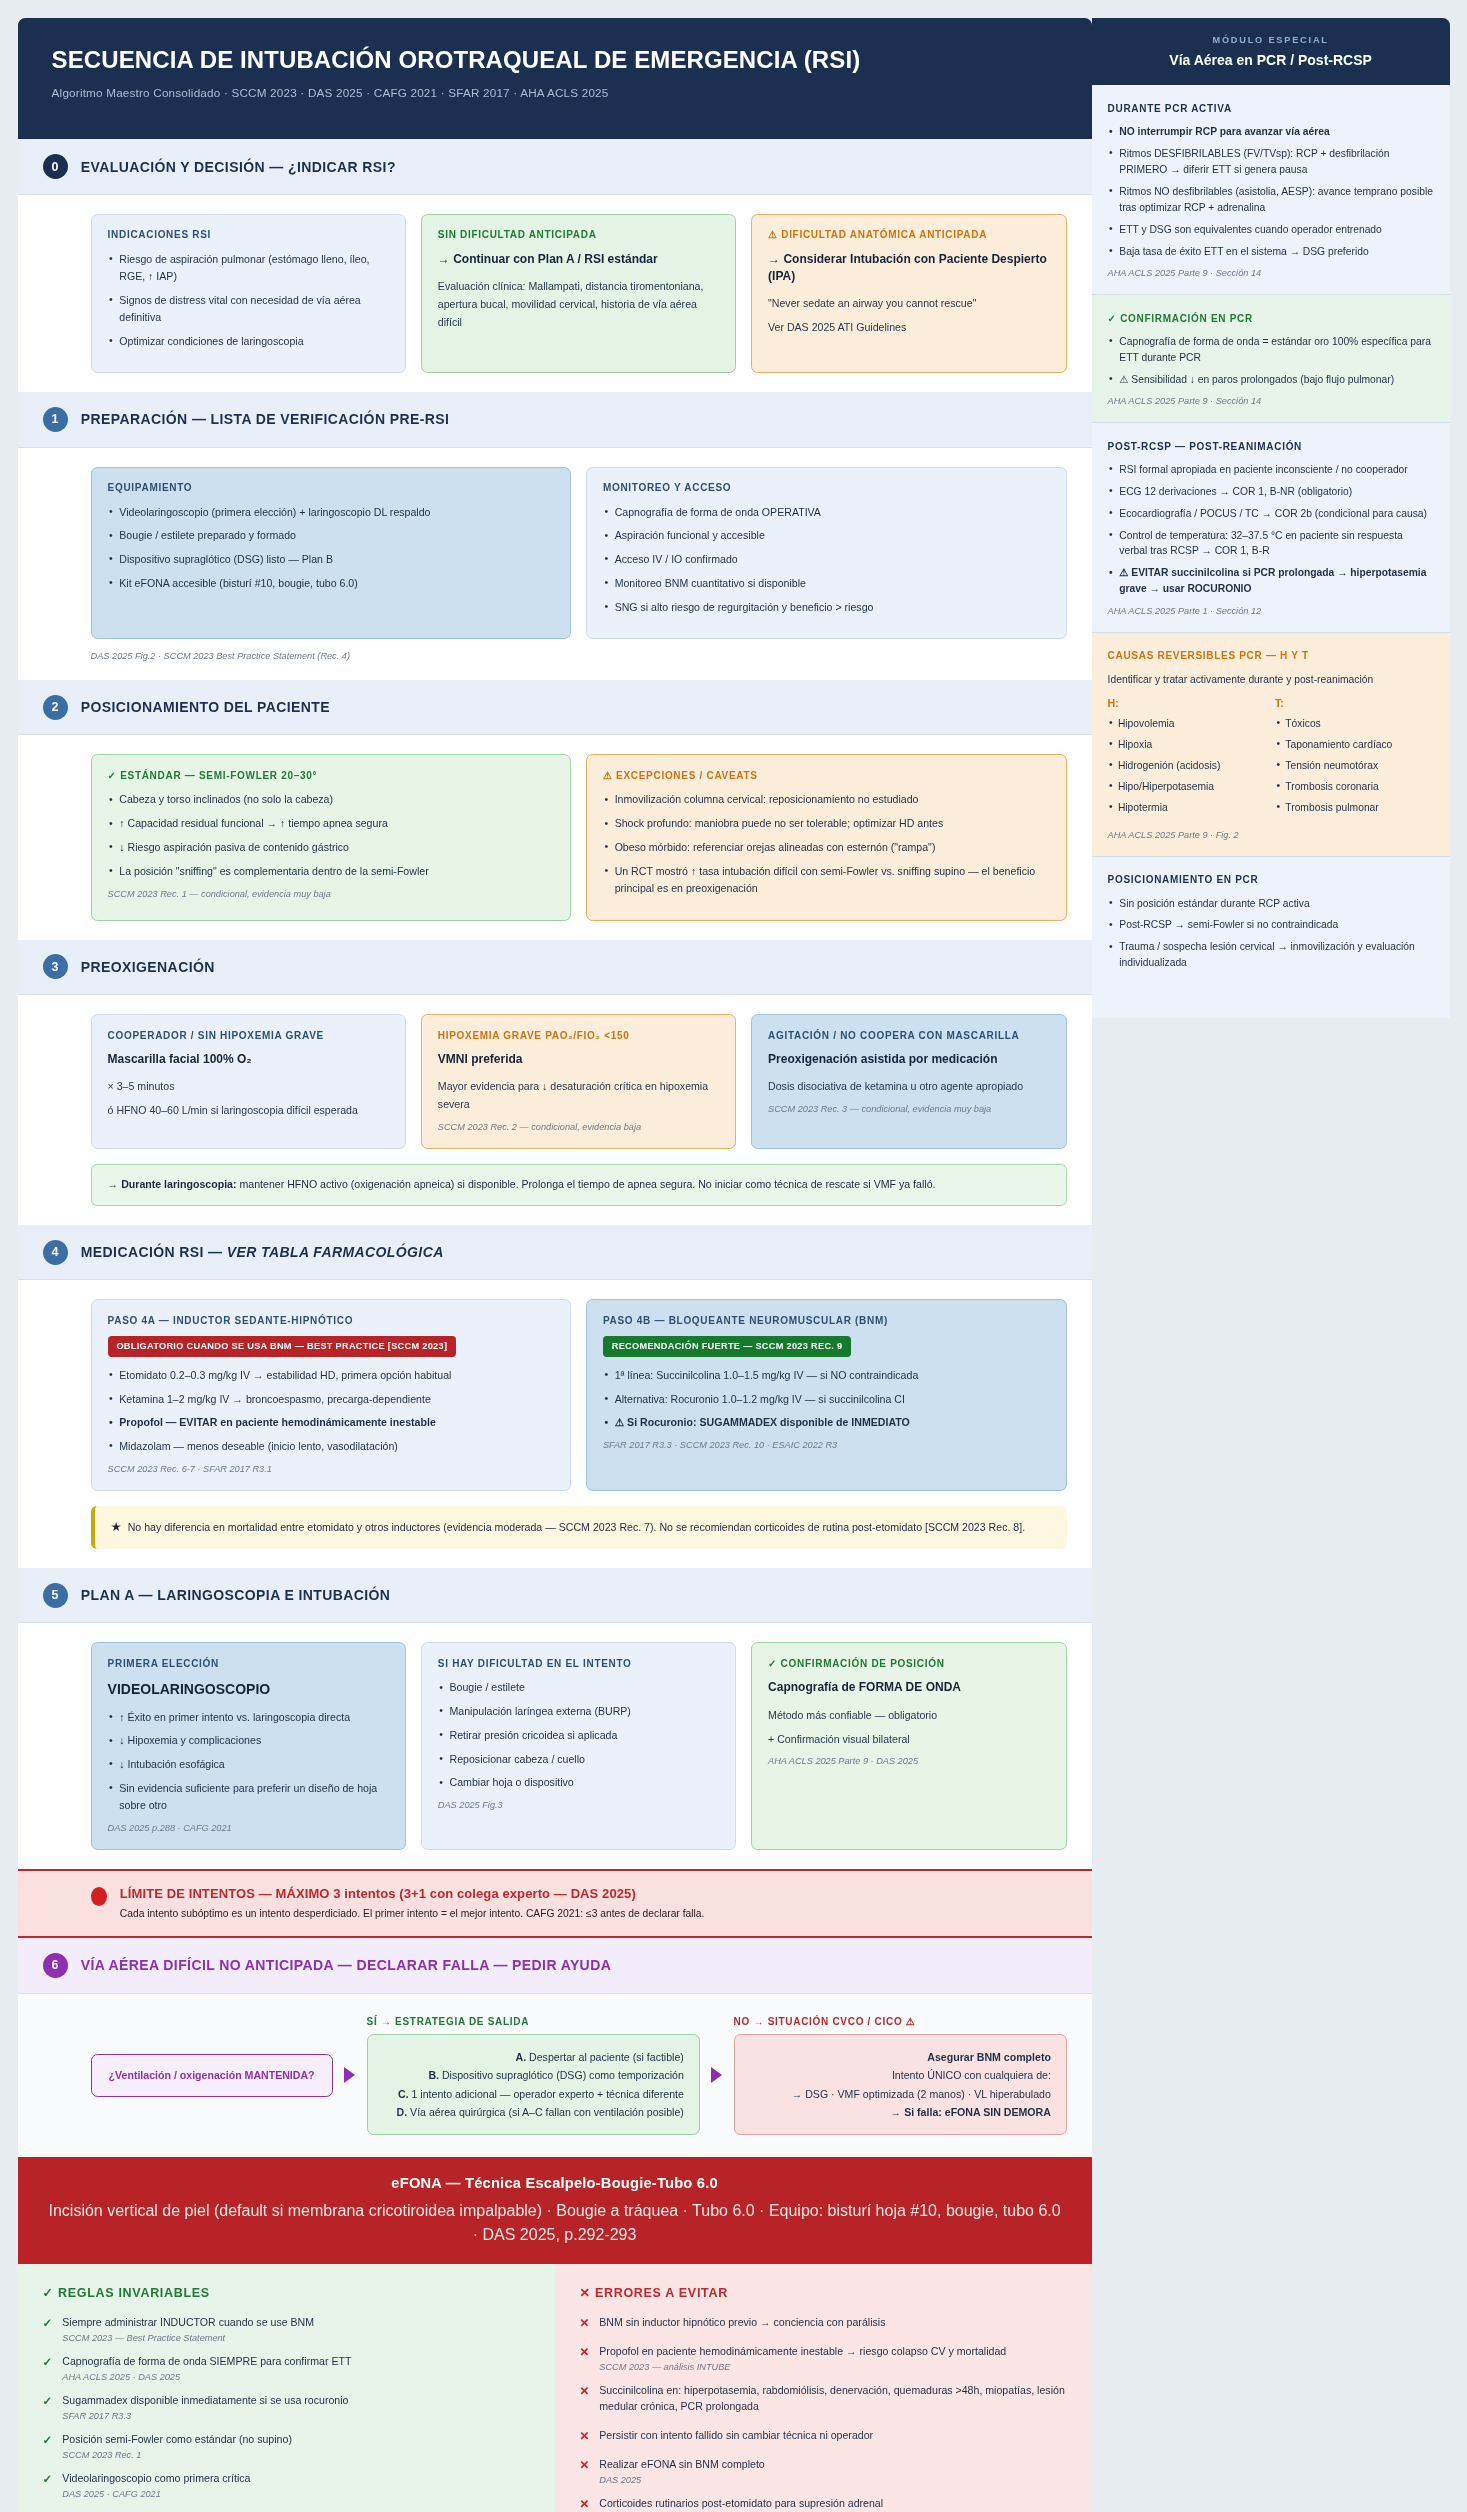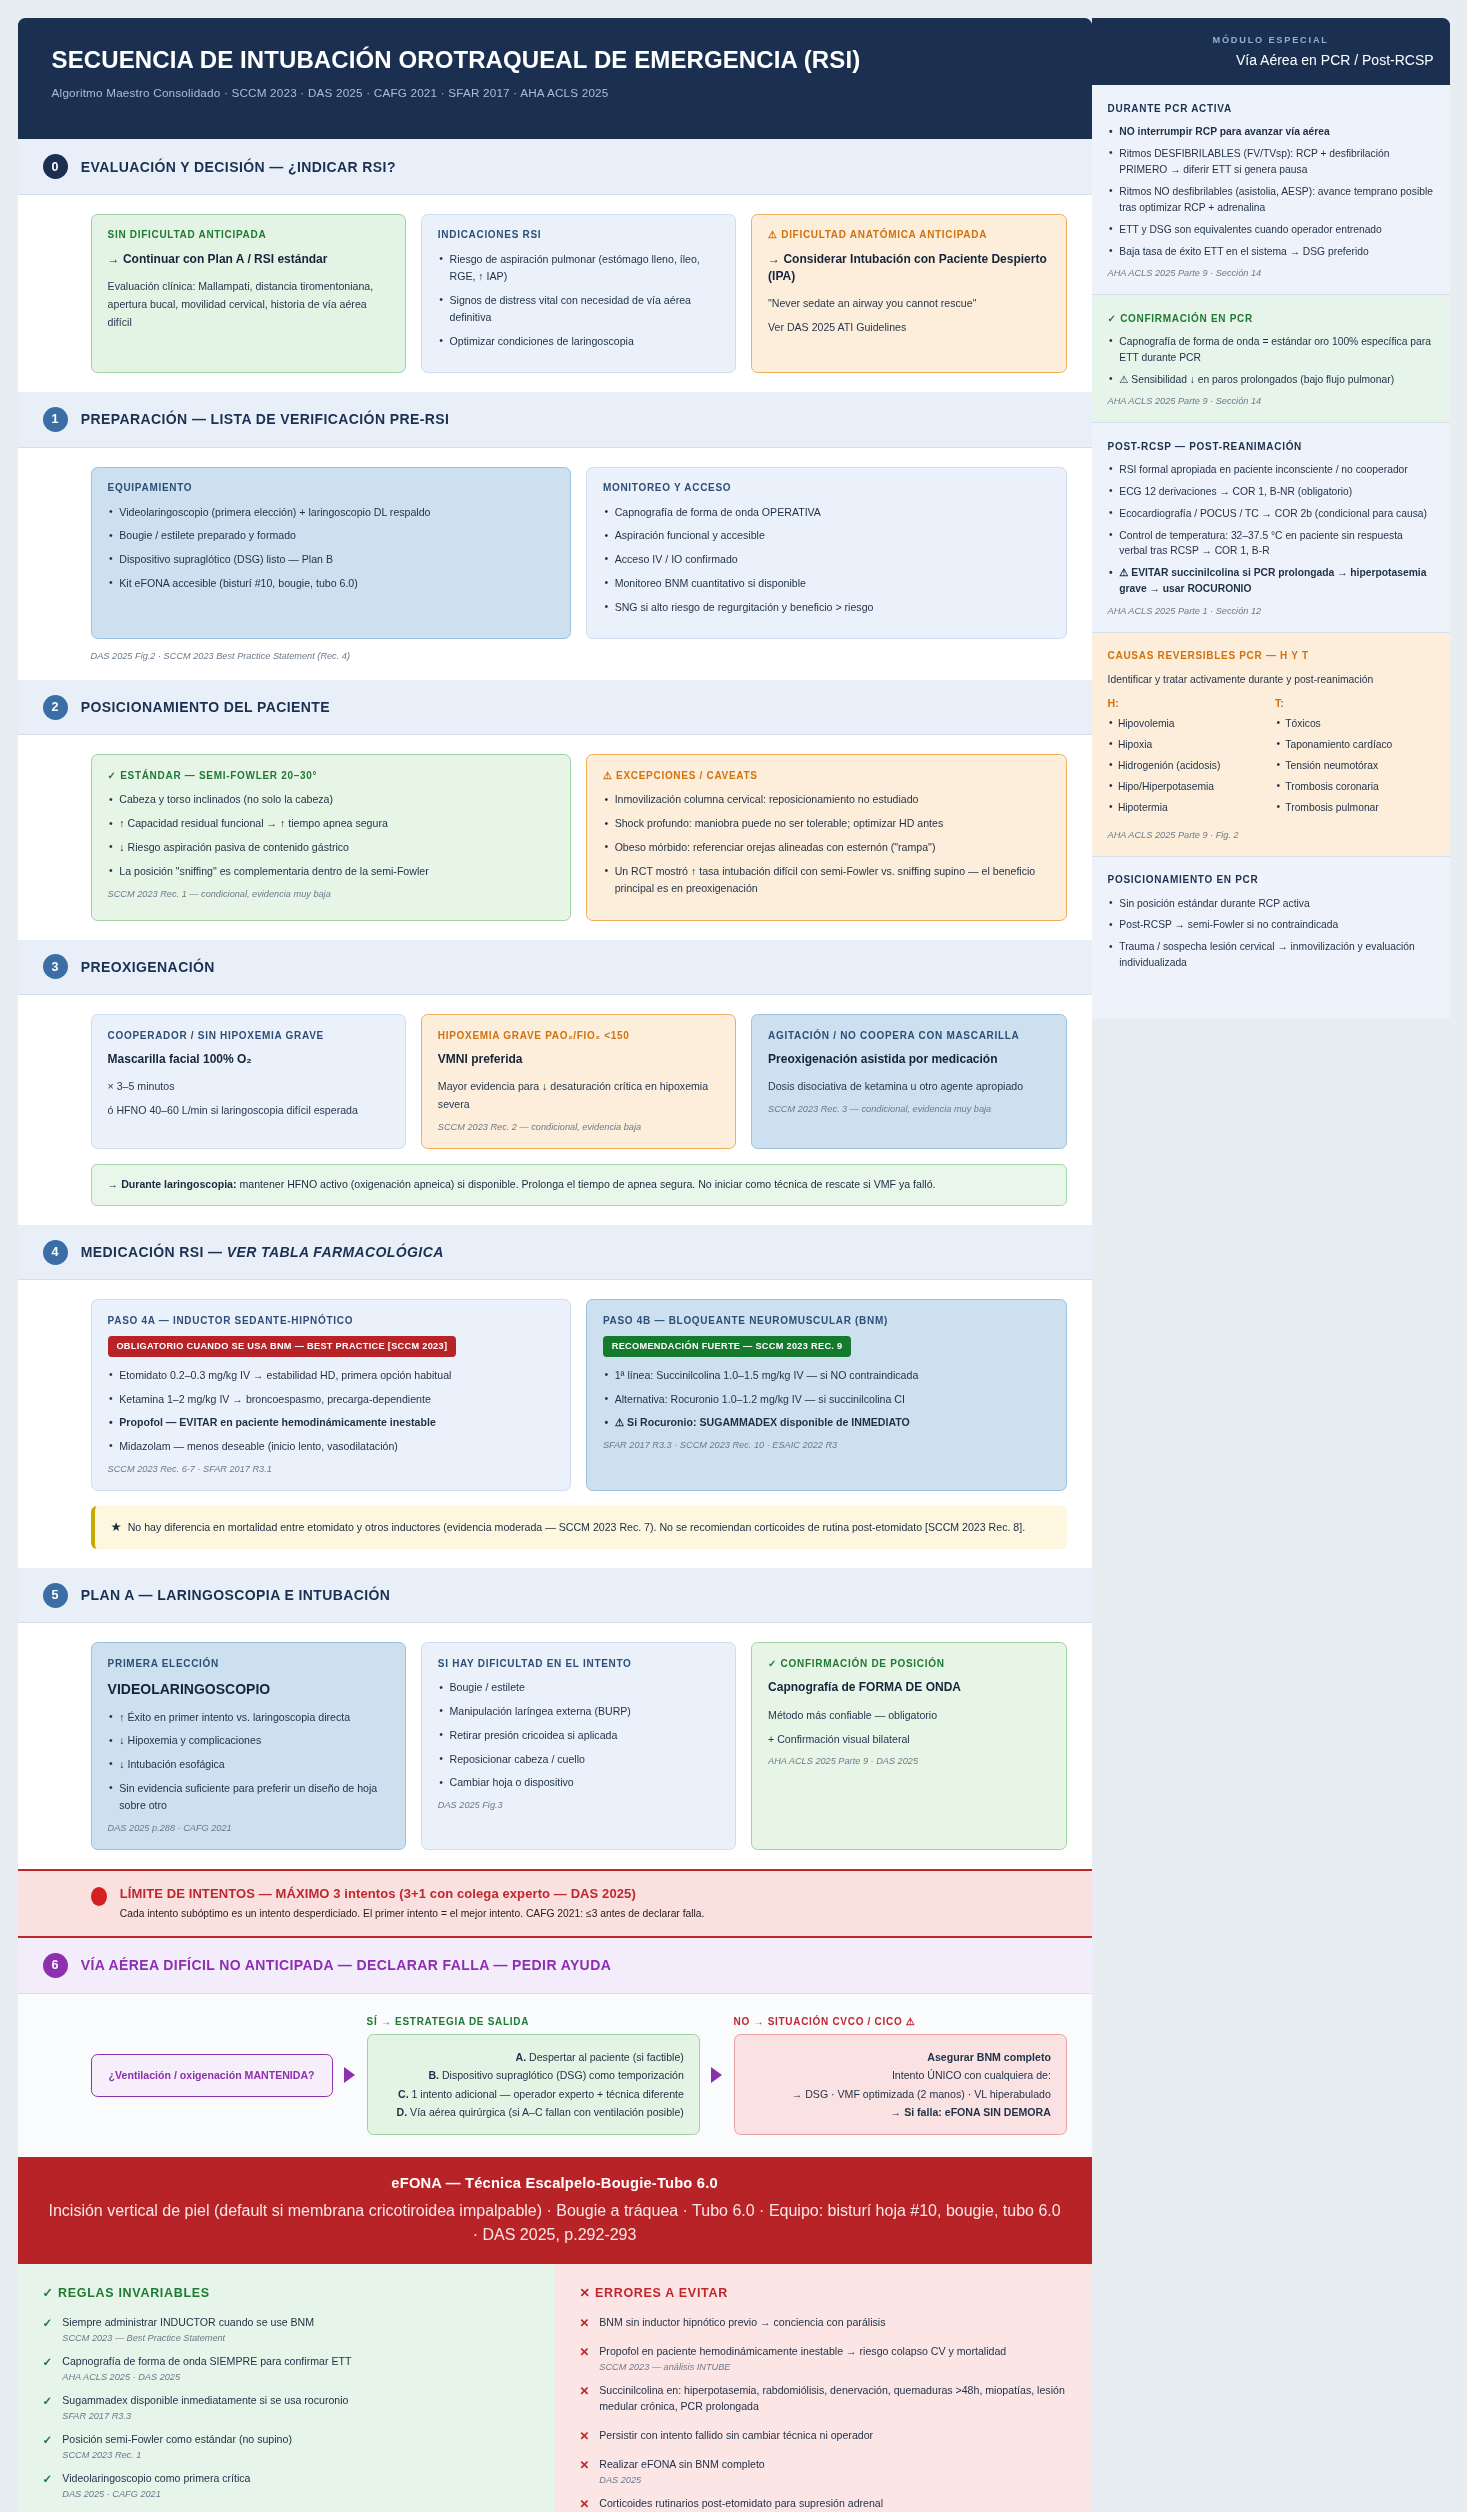--- a/index.html
+++ b/index.html
@@ -232,21 +232,21 @@
     background: #1b3050;
     border-radius: 0 7.3px 0 0;
     padding: 17.6px 16px 17.6px 16px;
     text-align: center;
   }
   .side-head .kicker {
     color: #8fb0d3; font-size: 9.2px; font-weight: bold;
     letter-spacing: 1.8px; margin-bottom: 6.6px;
   }
   .side-head .title {
-    color: #fff; font-size: 14px; font-weight: normal; text-align: right;
+    color: #fff; font-size: 14px; font-weight: bold;
   }
   .side-block { padding: 17.6px 16px 16px 16px; }
   .side-block.lt   { background: #eef2fa; }
   .side-block.gr   { background: #e7f4e9; }
   .side-block.or   { background: #fdeedb; }
   .side-sep { height: 0.7px; background: #d6dfec; }
   .side-h {
     font-size: 10px; font-weight: bold;
     letter-spacing: 0.7px; color: #1b3050;
     margin-bottom: 10.3px;
@@ -271,32 +271,32 @@
       <h1>SECUENCIA DE INTUBACIÓN OROTRAQUEAL DE EMERGENCIA (RSI)</h1>
       <div class="subtitle">Algoritmo Maestro Consolidado · SCCM 2023 · DAS 2025 · CAFG 2021 · SFAR 2017 · AHA ACLS 2025</div>
     </div>
 
     <div class="sec-bar">
       <div class="sec-num">0</div>
       <div class="sec-title">EVALUACIÓN Y DECISIÓN — ¿INDICAR RSI?</div>
     </div>
     <div class="sec-body">
       <div class="cards">
+        <div class="card blue-l">
+          <div class="card-label">INDICACIONES RSI</div>
+          <ul class="bullets">
+            <li>Riesgo de aspiración pulmonar (estómago lleno, íleo, RGE, ↑ IAP)</li>
+            <li>Signos de distress vital con necesidad de vía aérea definitiva</li>
+            <li>Optimizar condiciones de laringoscopia</li>
+          </ul>
+        </div>
         <div class="card green">
           <div class="card-label green">SIN DIFICULTAD ANTICIPADA</div>
           <div class="card-head">→ Continuar con Plan A / RSI estándar</div>
           <div class="card-sub">Evaluación clínica: Mallampati, distancia tiromentoniana, apertura bucal, movilidad cervical, historia de vía aérea difícil</div>
-        </div>
-        <div class="card blue-l">
-          <div class="card-label">INDICACIONES RSI</div>
-          <ul class="bullets">
-            <li>Riesgo de aspiración pulmonar (estómago lleno, íleo, RGE, ↑ IAP)</li>
-            <li>Signos de distress vital con necesidad de vía aérea definitiva</li>
-            <li>Optimizar condiciones de laringoscopia</li>
-          </ul>
         </div>
         <div class="card orange-s">
           <div class="card-label orange">⚠ DIFICULTAD ANATÓMICA ANTICIPADA</div>
           <div class="card-head">→ Considerar Intubación con Paciente Despierto (IPA)</div>
           <div class="card-sub">"Never sedate an airway you cannot rescue"</div>
           <div class="card-sub">Ver DAS 2025 ATI Guidelines</div>
         </div>
       </div>
     </div>
 

